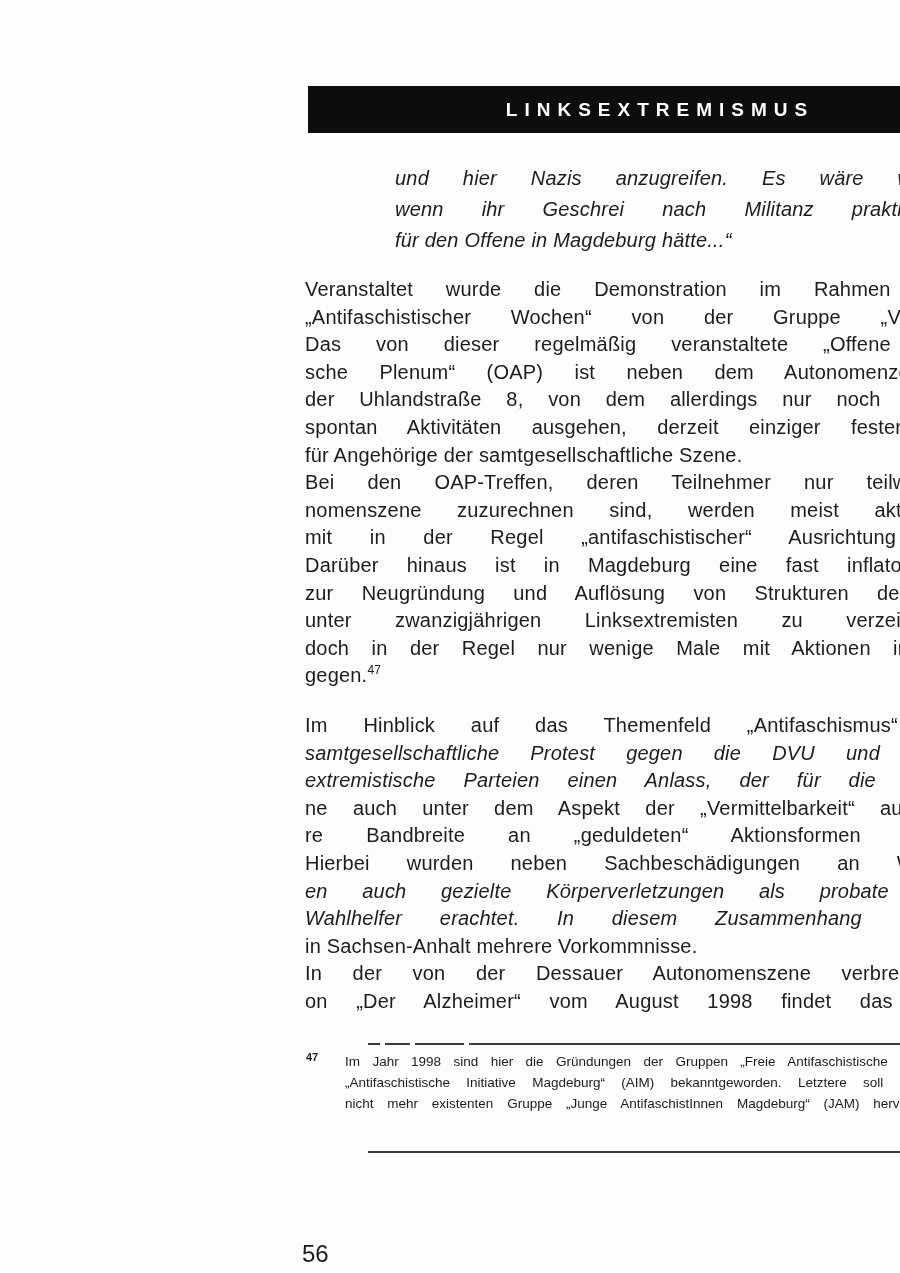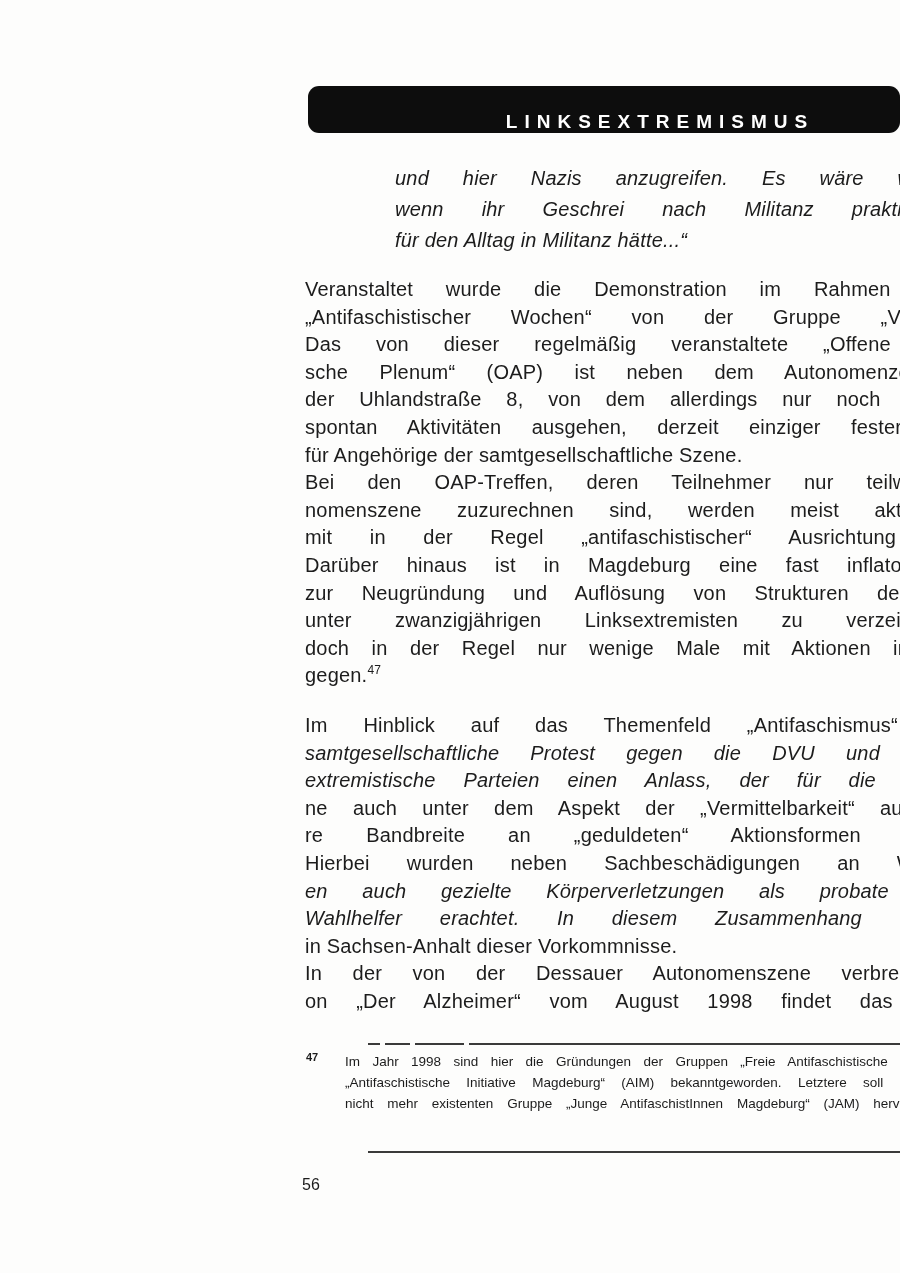--- a/index.html
+++ b/index.html
@@ -12,25 +12,24 @@
     font-family: "Liberation Sans", sans-serif;
     color: #1c1c1c;
   }
   
   .header-bar {
     position: absolute;
     left: 308px; top: 86px;
     width: 592px; height: 47px;
     background: #0d0d0d;
     display: flex;
-    align-items: flex-end;
+    align-items: center;
     justify-content: center;
     padding-left: 112px;
     box-sizing: border-box;
-    border-radius: 11px;
   }
   .header-bar .title {
     color: #ffffff;
     font-size: 19px;
     font-weight: bold;
     letter-spacing: 7px;
     white-space: nowrap;
   }
   
   .line {
@@ -90,37 +89,37 @@
   .footnote {
     position: absolute;
     left: 345px; top: 1051px;
     width: 562px;
     font-size: 13.5px;
     line-height: 21px;
   }
   .footnote .line { height: 21px; }
   .page-number {
     position: absolute;
-    left: 302px; top: 1176px;
-    font-size: 16px;
+    left: 302px; top: 1240px;
+    font-size: 24px;
   }
 </style>
 </head>
 <body>
 
 <div class="page">
 
   <div class="header-bar">
     <span class="title">LINKSEXTREMISMUS</span>
   </div>
 
   <div class="quote">
       <div class="line"><span>und hier Nazis anzugreifen. Es wäre wüns</span><sup></sup></div>
       <div class="line"><span>wenn ihr Geschrei nach Militanz praktische</span><sup></sup></div>
-      <div class="line short"><span>für den Alltag in Militanz hätte...“</span><sup></sup></div>
+      <div class="line short"><span>für den Offene in Magdeburg hätte...“</span><sup></sup></div>
     </div>
 
   <div class="para para-1">
       <div class="line"><span>Veranstaltet wurde die Demonstration im Rahmen so</span><sup></sup></div>
       <div class="line"><span>„Antifaschistischer Wochen“ von der Gruppe „Viento</span><sup></sup></div>
       <div class="line"><span>Das von dieser regelmäßig veranstaltete „Offene Ar</span><sup></sup></div>
       <div class="line"><span>sche Plenum“ (OAP) ist neben dem Autonomenzentru</span><sup></sup></div>
       <div class="line"><span>der Uhlandstraße 8, von dem allerdings nur noch spor</span><sup></sup></div>
       <div class="line"><span>spontan Aktivitäten ausgehen, derzeit einziger fester A</span><sup></sup></div>
       <div class="line short"><span>für Angehörige der samtgesellschaftliche Szene.</span><sup></sup></div>
@@ -136,21 +135,21 @@
 
   <div class="para para-2">
       <div class="line"><span>Im Hinblick auf das Themenfeld „Antifaschismus“ b</span><sup></sup></div>
       <div class="line italic"><span>samtgesellschaftliche Protest gegen die DVU und and</span><sup></sup></div>
       <div class="line italic"><span>extremistische Parteien einen Anlass, der für die Auto</span><sup></sup></div>
       <div class="line"><span>ne auch unter dem Aspekt der „Vermittelbarkeit“ auf e</span><sup></sup></div>
       <div class="line"><span>re Bandbreite an „geduldeten“ Aktionsformen schli</span><sup></sup></div>
       <div class="line"><span>Hierbei wurden neben Sachbeschädigungen an Werb</span><sup></sup></div>
       <div class="line italic"><span>en auch gezielte Körperverletzungen als probate Mi</span><sup></sup></div>
       <div class="line italic"><span>Wahlhelfer erachtet. In diesem Zusammenhang ereig</span><sup></sup></div>
-      <div class="line short"><span>in Sachsen-Anhalt dieser Vorkommnisse.</span><sup></sup></div>
+      <div class="line short"><span>in Sachsen-Anhalt mehrere Vorkommnisse.</span><sup></sup></div>
       <div class="line"><span>In der von der Dessauer Autonomenszene verbreiteter</span><sup></sup></div>
       <div class="line"><span>on „Der Alzheimer“ vom August 1998 findet das Vo</span><sup></sup></div>
     </div>
 
   <div class="fn-rule top"></div>
 
   <span class="fn-marker">47</span>
 
   <div class="footnote">
       <div class="line"><span>Im Jahr 1998 sind hier die Gründungen der Gruppen „Freie Antifaschistische J</span></div>

